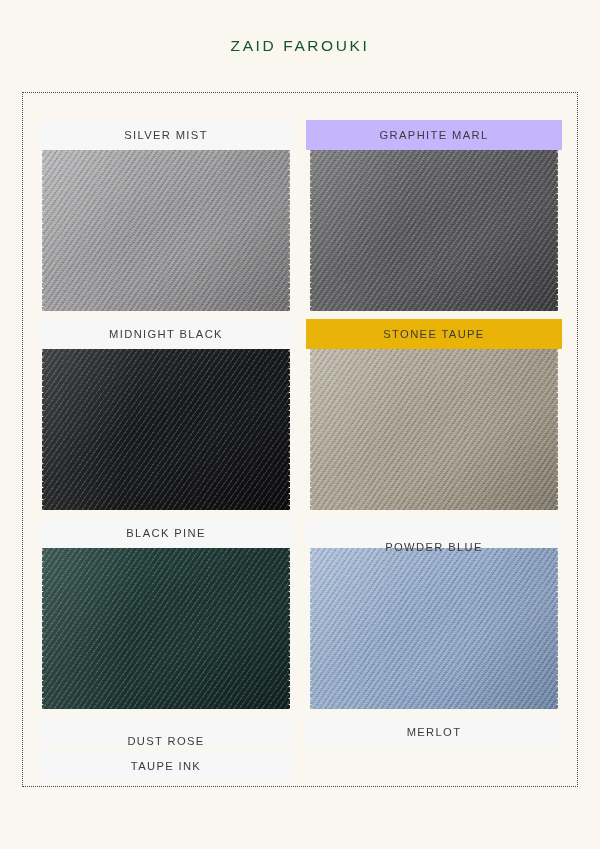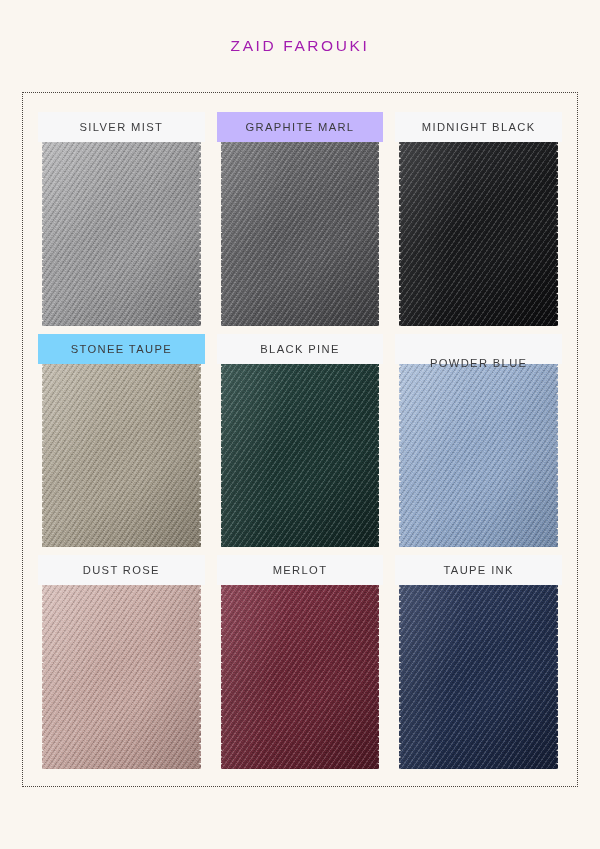--- a/index.html
+++ b/index.html
@@ -18,45 +18,45 @@
   
   .card-header {
     height: 92px;
     display: flex;
     align-items: center;
     justify-content: center;
   }
   .brand-title {
     font-size: 15.5px;
     letter-spacing: 2.6px;
-    color: #a21caf;
+    color: #14532d;
     font-weight: 400;
     text-align: center;
     white-space: nowrap;
   }
 
   
   .swatch-frame {
     position: absolute;
     left: 22px;
     top: 92px;
     width: 556px;
     height: 695px;
     border: 1.6px dotted #4a443e;
     box-sizing: border-box;
   }
 
   .swatch-grid {
     position: absolute;
     left: 26px;
-    top: 96px;
+    top: 104px;
     width: 548px;
     height: 687px;
     display: grid;
-    grid-template-columns: repeat(3, 1fr);
+    grid-template-columns: repeat(2, 1fr);
     grid-template-rows: repeat(3, 1fr);
     box-sizing: border-box;
     padding: 16px 10px 14px 10px;
     column-gap: 8px;
     row-gap: 8px;
   }
 
   
   .swatch-cell {
     position: relative;
@@ -258,21 +258,21 @@
           <div class="fabric-plate" style="background: linear-gradient(150deg, rgb(48, 49, 52) 0%, rgb(25, 26, 28) 45%, rgb(25, 26, 28) 62%, rgb(12, 12, 14) 100%);"></div>
           <div class="fabric-twill"></div>
           <div class="fabric-grain"></div>
           <div class="fabric-shade"></div>
         </div>
         <div class="edge-saw left" style="background: rgb(250, 246, 240);"></div>
         <div class="edge-saw right" style="background: rgb(250, 246, 240);"></div>
       </div>
     </div>
     <div class="swatch-cell">
-      <div class="swatch-label-band" style="background: #7dd3fc;">
+      <div class="swatch-label-band" style="background: #eab308;">
         <div class="swatch-label" style="color: rgb(59, 59, 61);">STONEE TAUPE</div>
       </div>
       <div class="swatch-fabric">
         <div class="fabric-inner">
           <div class="fabric-plate" style="background: linear-gradient(150deg, rgb(189, 182, 168) 0%, rgb(169, 161, 145) 45%, rgb(169, 161, 145) 62%, rgb(142, 134, 118) 100%);"></div>
           <div class="fabric-twill"></div>
           <div class="fabric-grain"></div>
           <div class="fabric-shade"></div>
         </div>
         <div class="edge-saw left" style="background: rgb(250, 246, 240);"></div>
@@ -303,21 +303,21 @@
           <div class="fabric-plate" style="background: linear-gradient(150deg, rgb(170, 189, 216) 0%, rgb(147, 169, 201) 45%, rgb(147, 169, 201) 62%, rgb(123, 147, 180) 100%);"></div>
           <div class="fabric-twill"></div>
           <div class="fabric-grain"></div>
           <div class="fabric-shade"></div>
         </div>
         <div class="edge-saw left" style="background: rgb(250, 246, 240);"></div>
         <div class="edge-saw right" style="background: rgb(250, 246, 240);"></div>
       </div>
     </div>
     <div class="swatch-cell">
-      <div class="swatch-label-band" style="background: rgb(247, 247, 248);">
+      <div class="swatch-label-band" style="background: rgb(247, 247, 248); align-items: flex-end;">
         <div class="swatch-label" style="color: rgb(59, 59, 61);">DUST ROSE</div>
       </div>
       <div class="swatch-fabric">
         <div class="fabric-inner">
           <div class="fabric-plate" style="background: linear-gradient(150deg, rgb(214, 188, 183) 0%, rgb(197, 166, 160) 45%, rgb(197, 166, 160) 62%, rgb(172, 139, 133) 100%);"></div>
           <div class="fabric-twill"></div>
           <div class="fabric-grain"></div>
           <div class="fabric-shade"></div>
         </div>
         <div class="edge-saw left" style="background: rgb(250, 246, 240);"></div>

